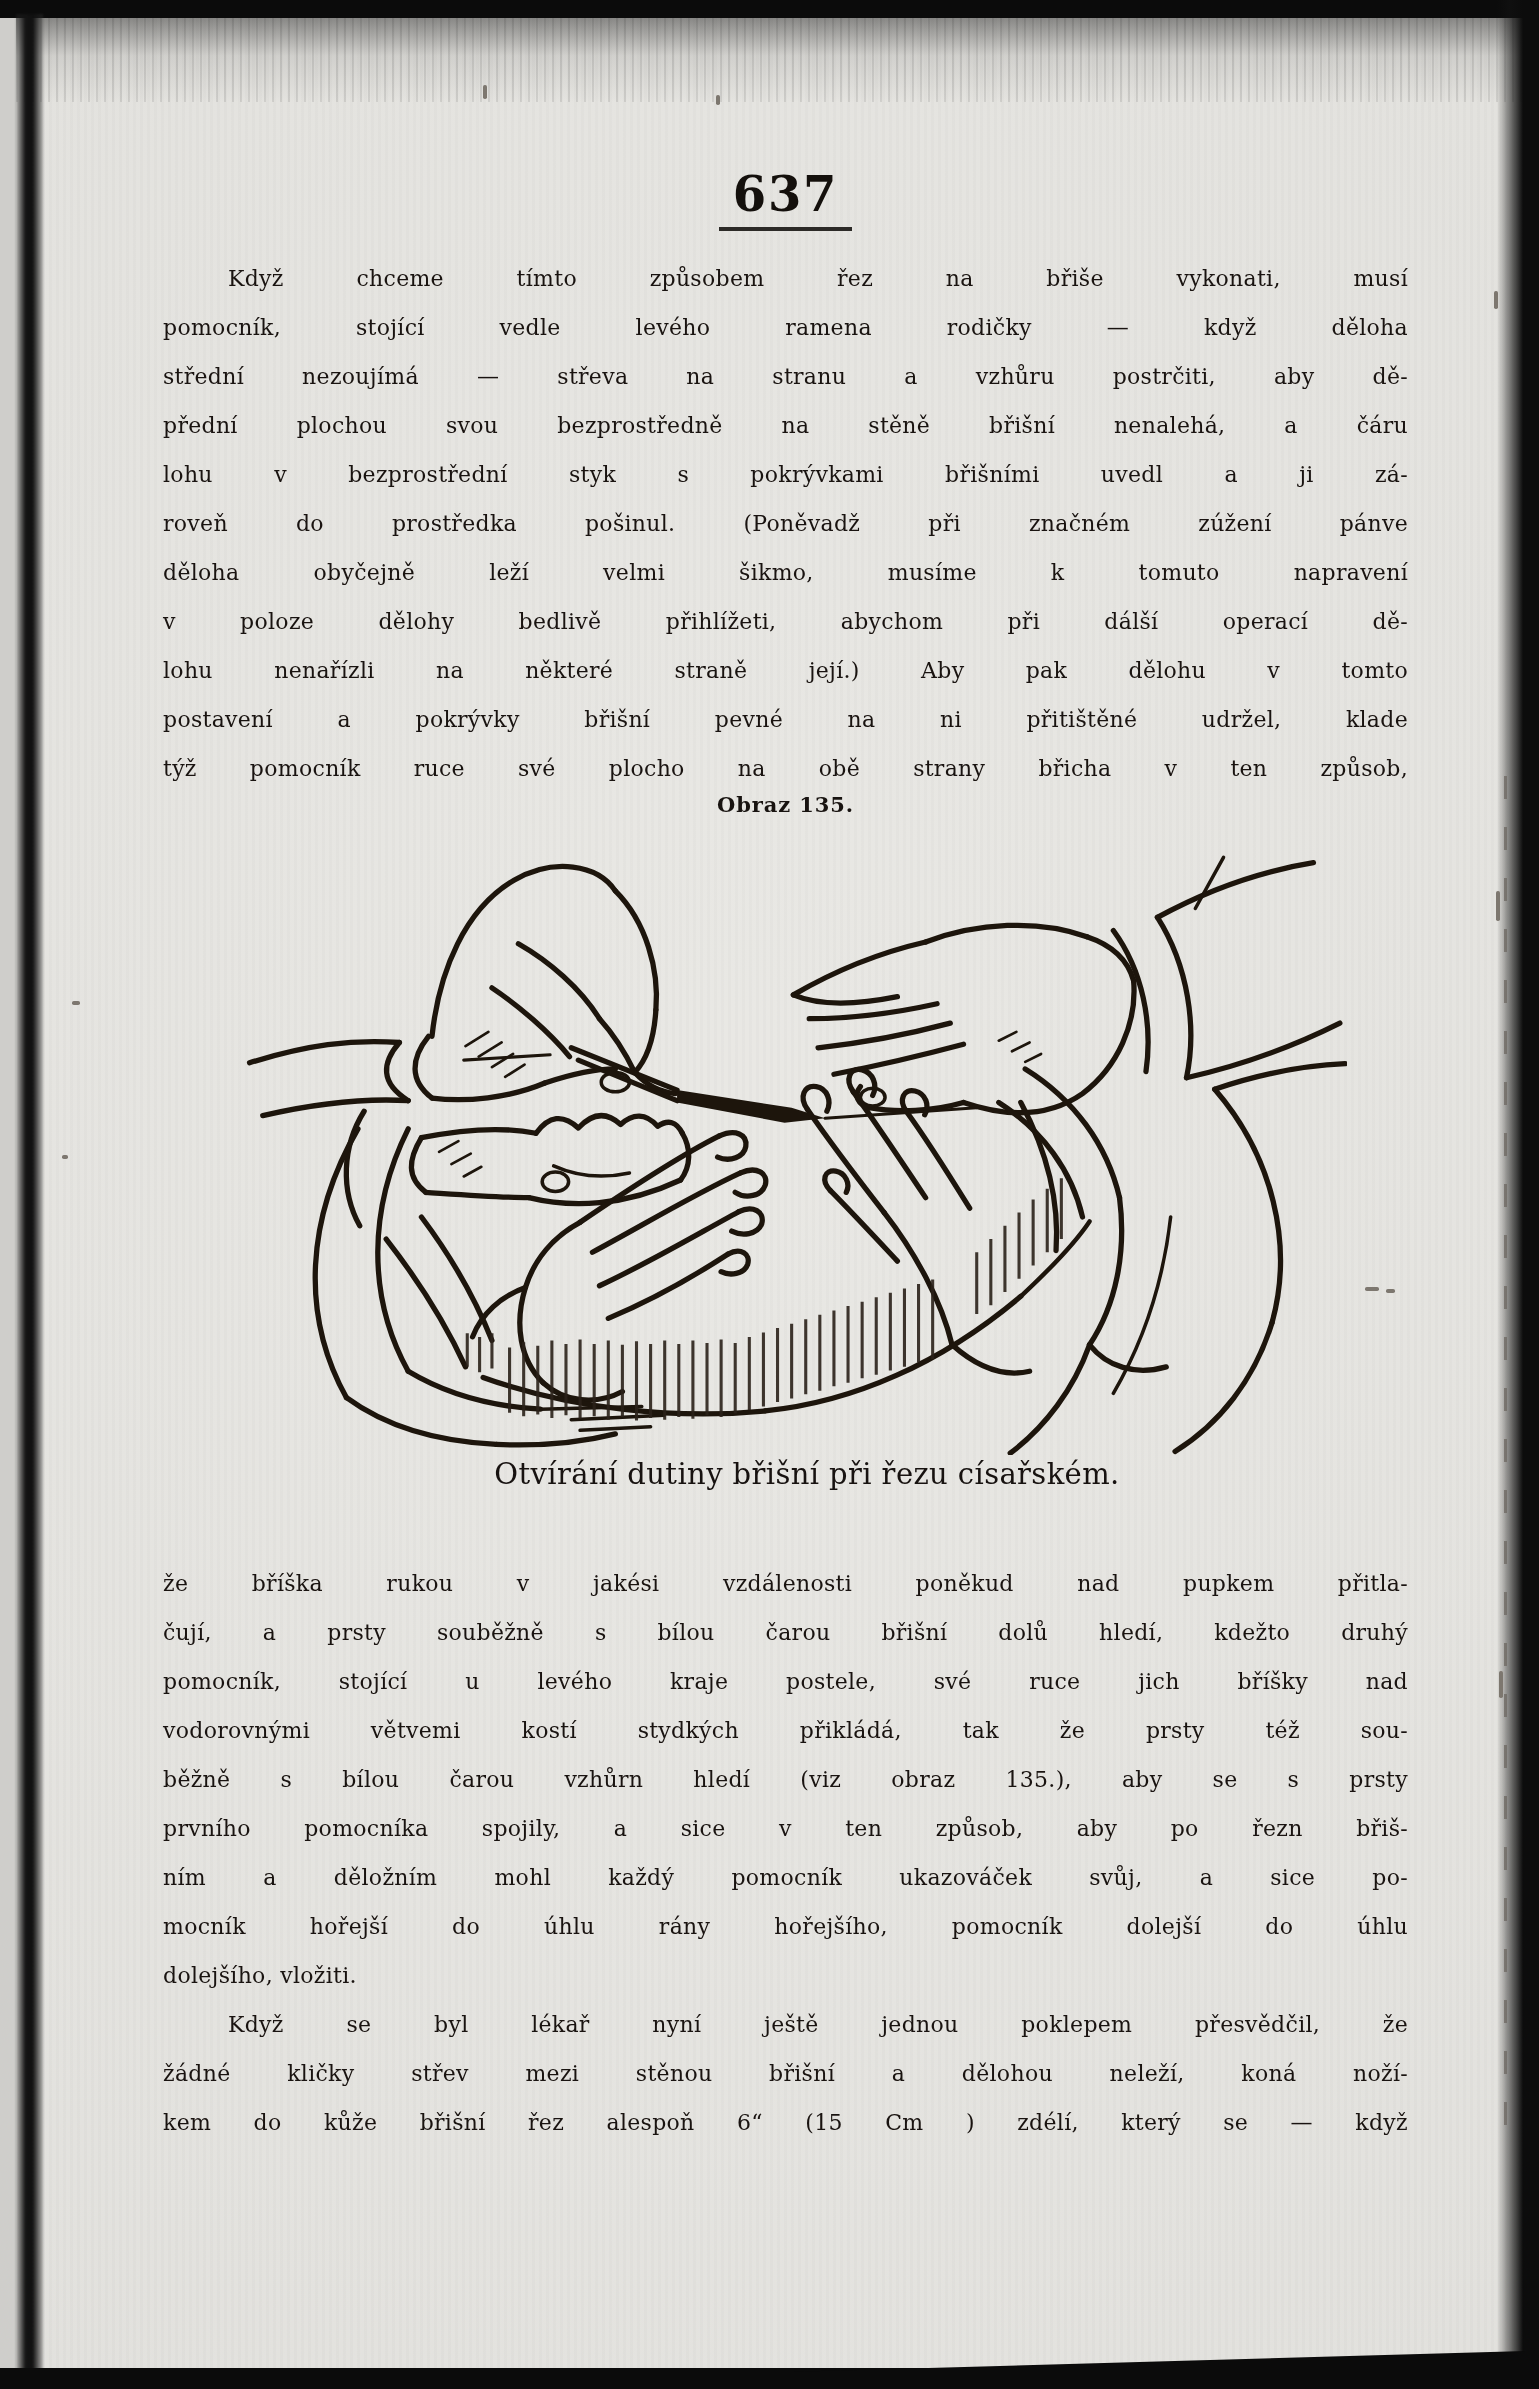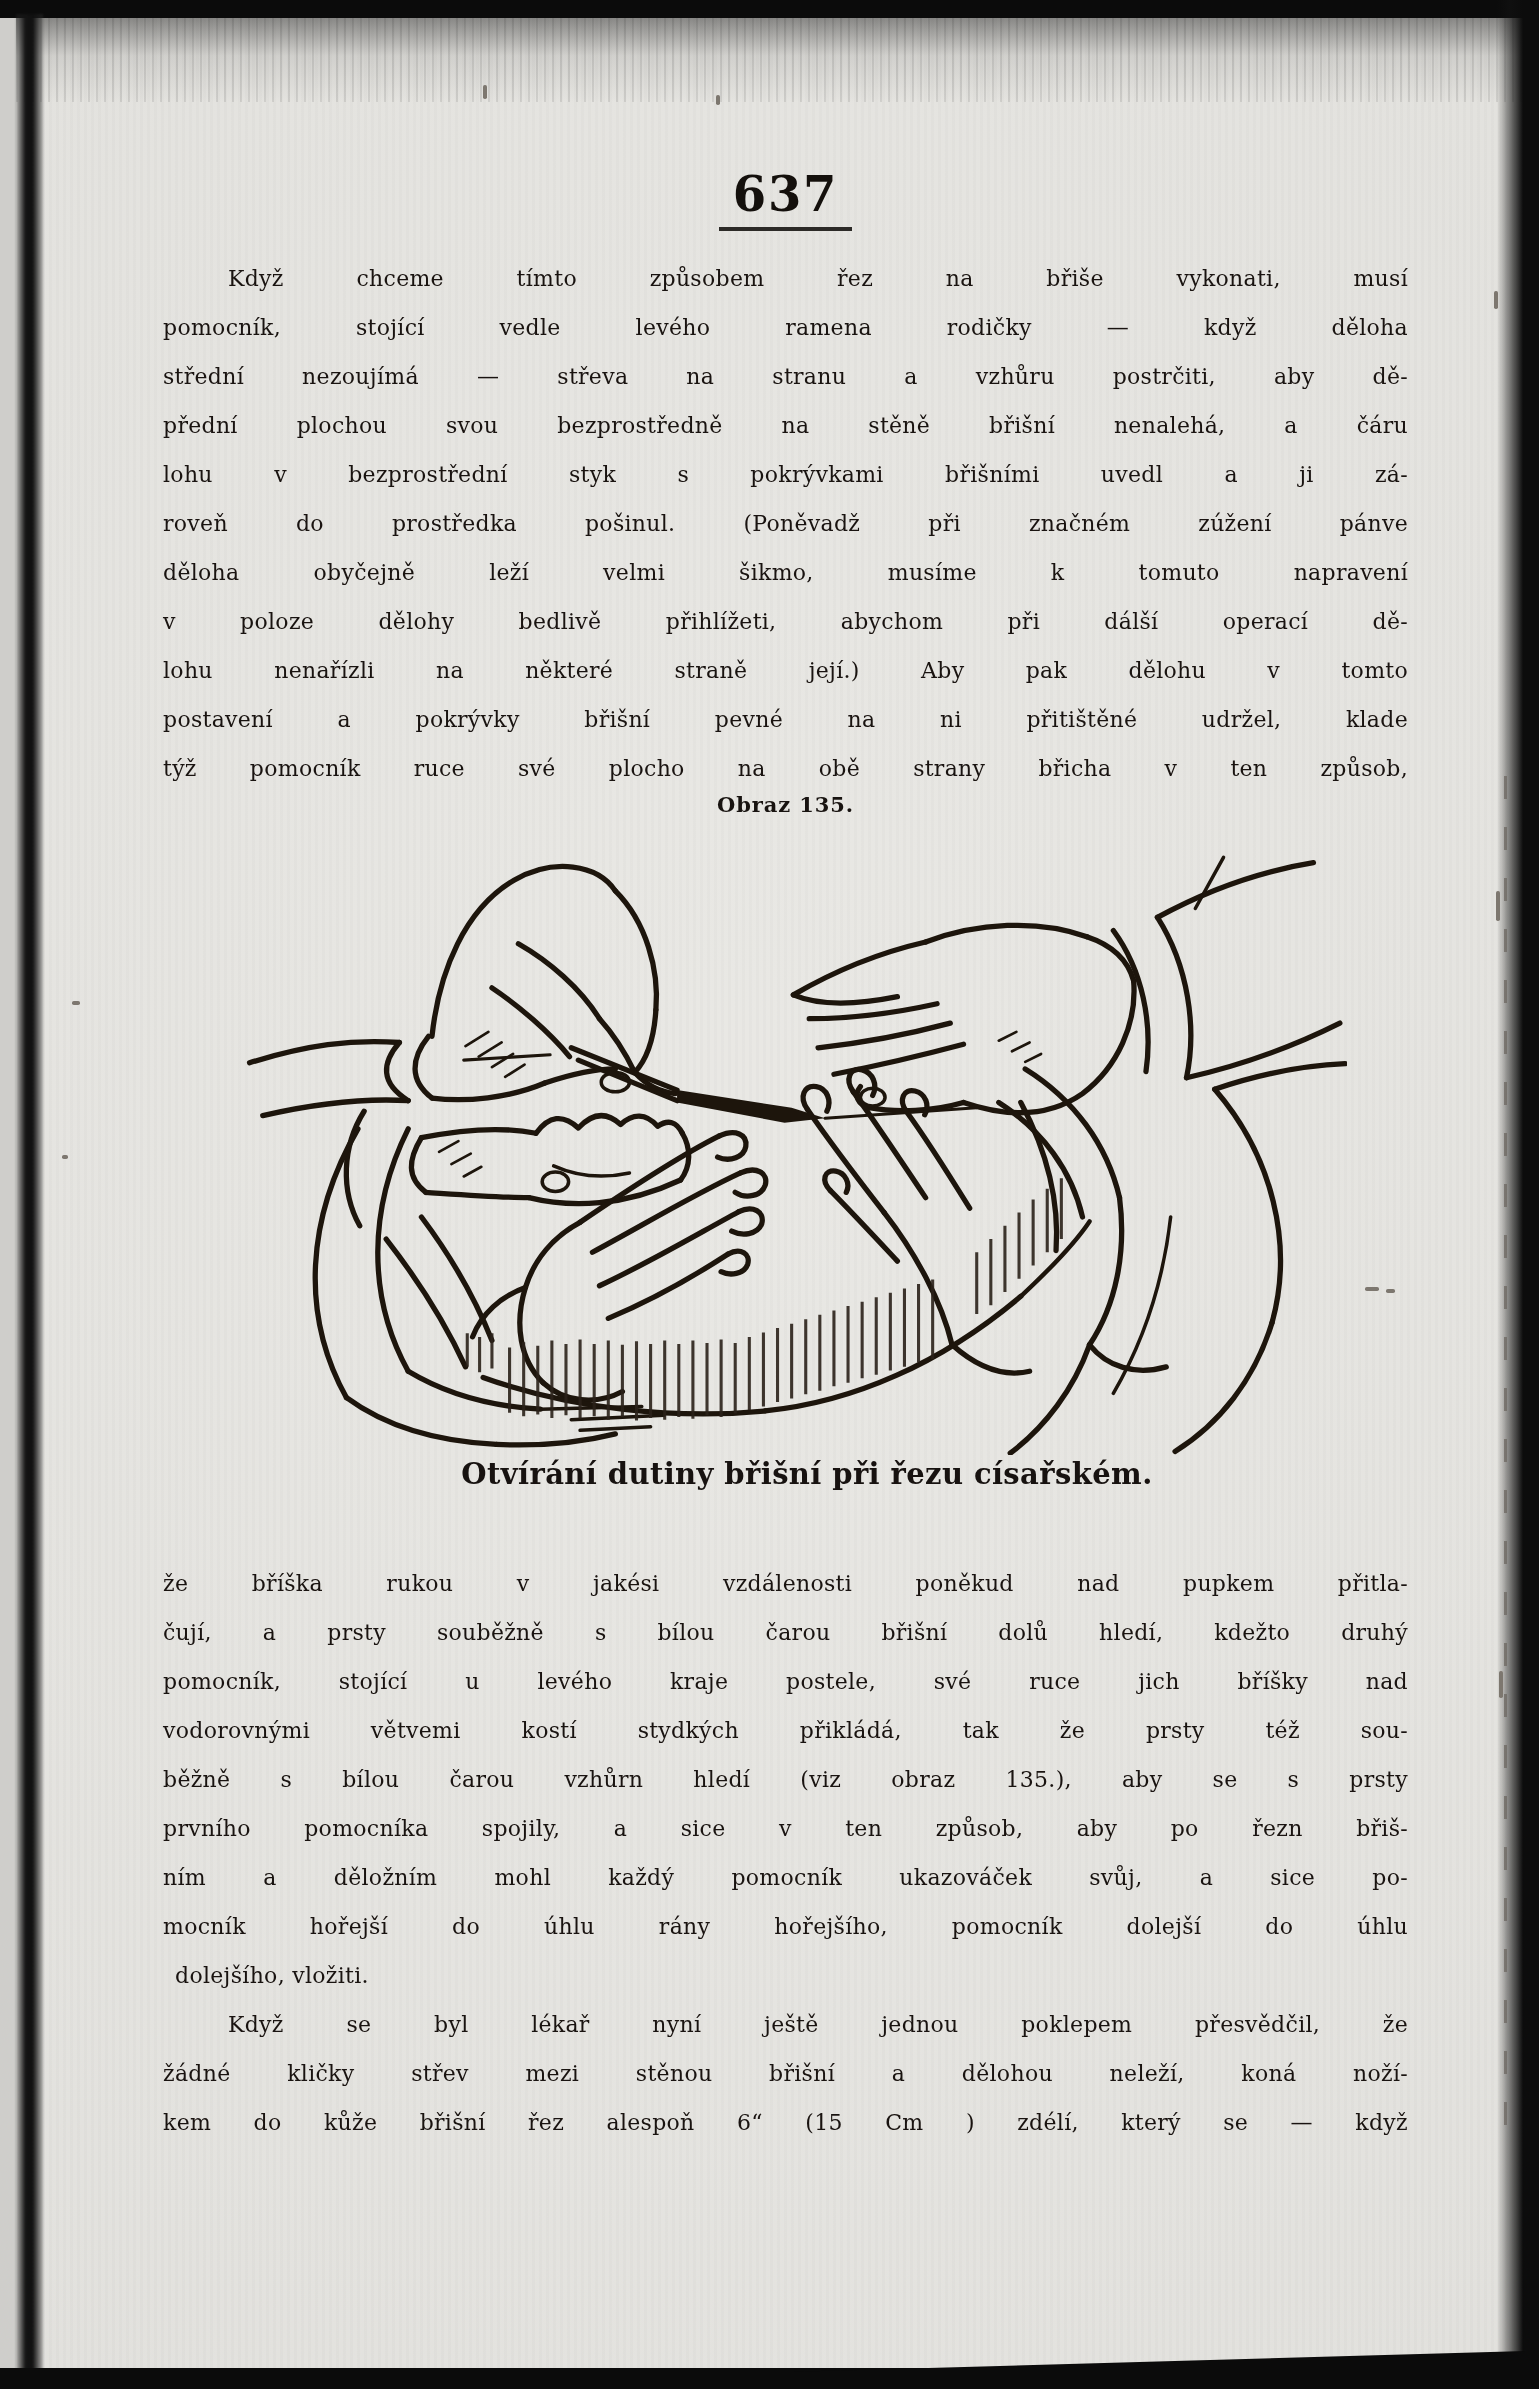--- a/index.html
+++ b/index.html
@@ -52,28 +52,28 @@
   #page-number{
     display:inline-block;font-weight:bold;font-size:48px;letter-spacing:1.8px;
     padding:0 14px 5.3px 14px;border-bottom:4.4px solid #2c2a27;color:#14100c;
   }
   .para{
     left:163px;width:1245px;
     font-size:22px;line-height:49px;letter-spacing:0.3px;
     text-align:justify;color:#191310;
   }
   .para .line{text-align:justify;text-align-last:justify;white-space:normal;}
-  .para.endshort .line:last-child{text-align-last:left;margin-left:12px;}
+  .para.endshort .line:last-child{text-align-last:left;}
   .para.indent .line:first-child{text-indent:65px;}
   #flow-lower{position:absolute;left:163px;top:1559px;width:1245px;}
   #flow-lower .para{position:relative;left:0;width:1245px;}
   #figure-label-wrap{left:163px;top:792px;width:1245px;text-align:center;}
   #figure-label{font-weight:bold;font-size:21px;letter-spacing:0.9px;color:#181310;}
   #figure-caption-wrap{left:163px;top:1457px;width:1245px;text-align:center;}
-  #figure-caption{font-weight:bold;font-size:29px;letter-spacing:0.4px;color:#171210;margin-left:43px;}
+  #figure-caption{font-weight:normal;font-size:29px;letter-spacing:0.4px;color:#171210;margin-left:43px;}
   #figure-wrap{left:201px;top:838px;width:1146px;height:617px;}
   #figure-wrap svg{display:block;width:1146px;height:617px;}
 </style>
 </head>
 <body>
 
 <div id="canvas">
 
   <div id="edge-top" class="edge"></div>
   <div id="edge-top-fade"></div>

